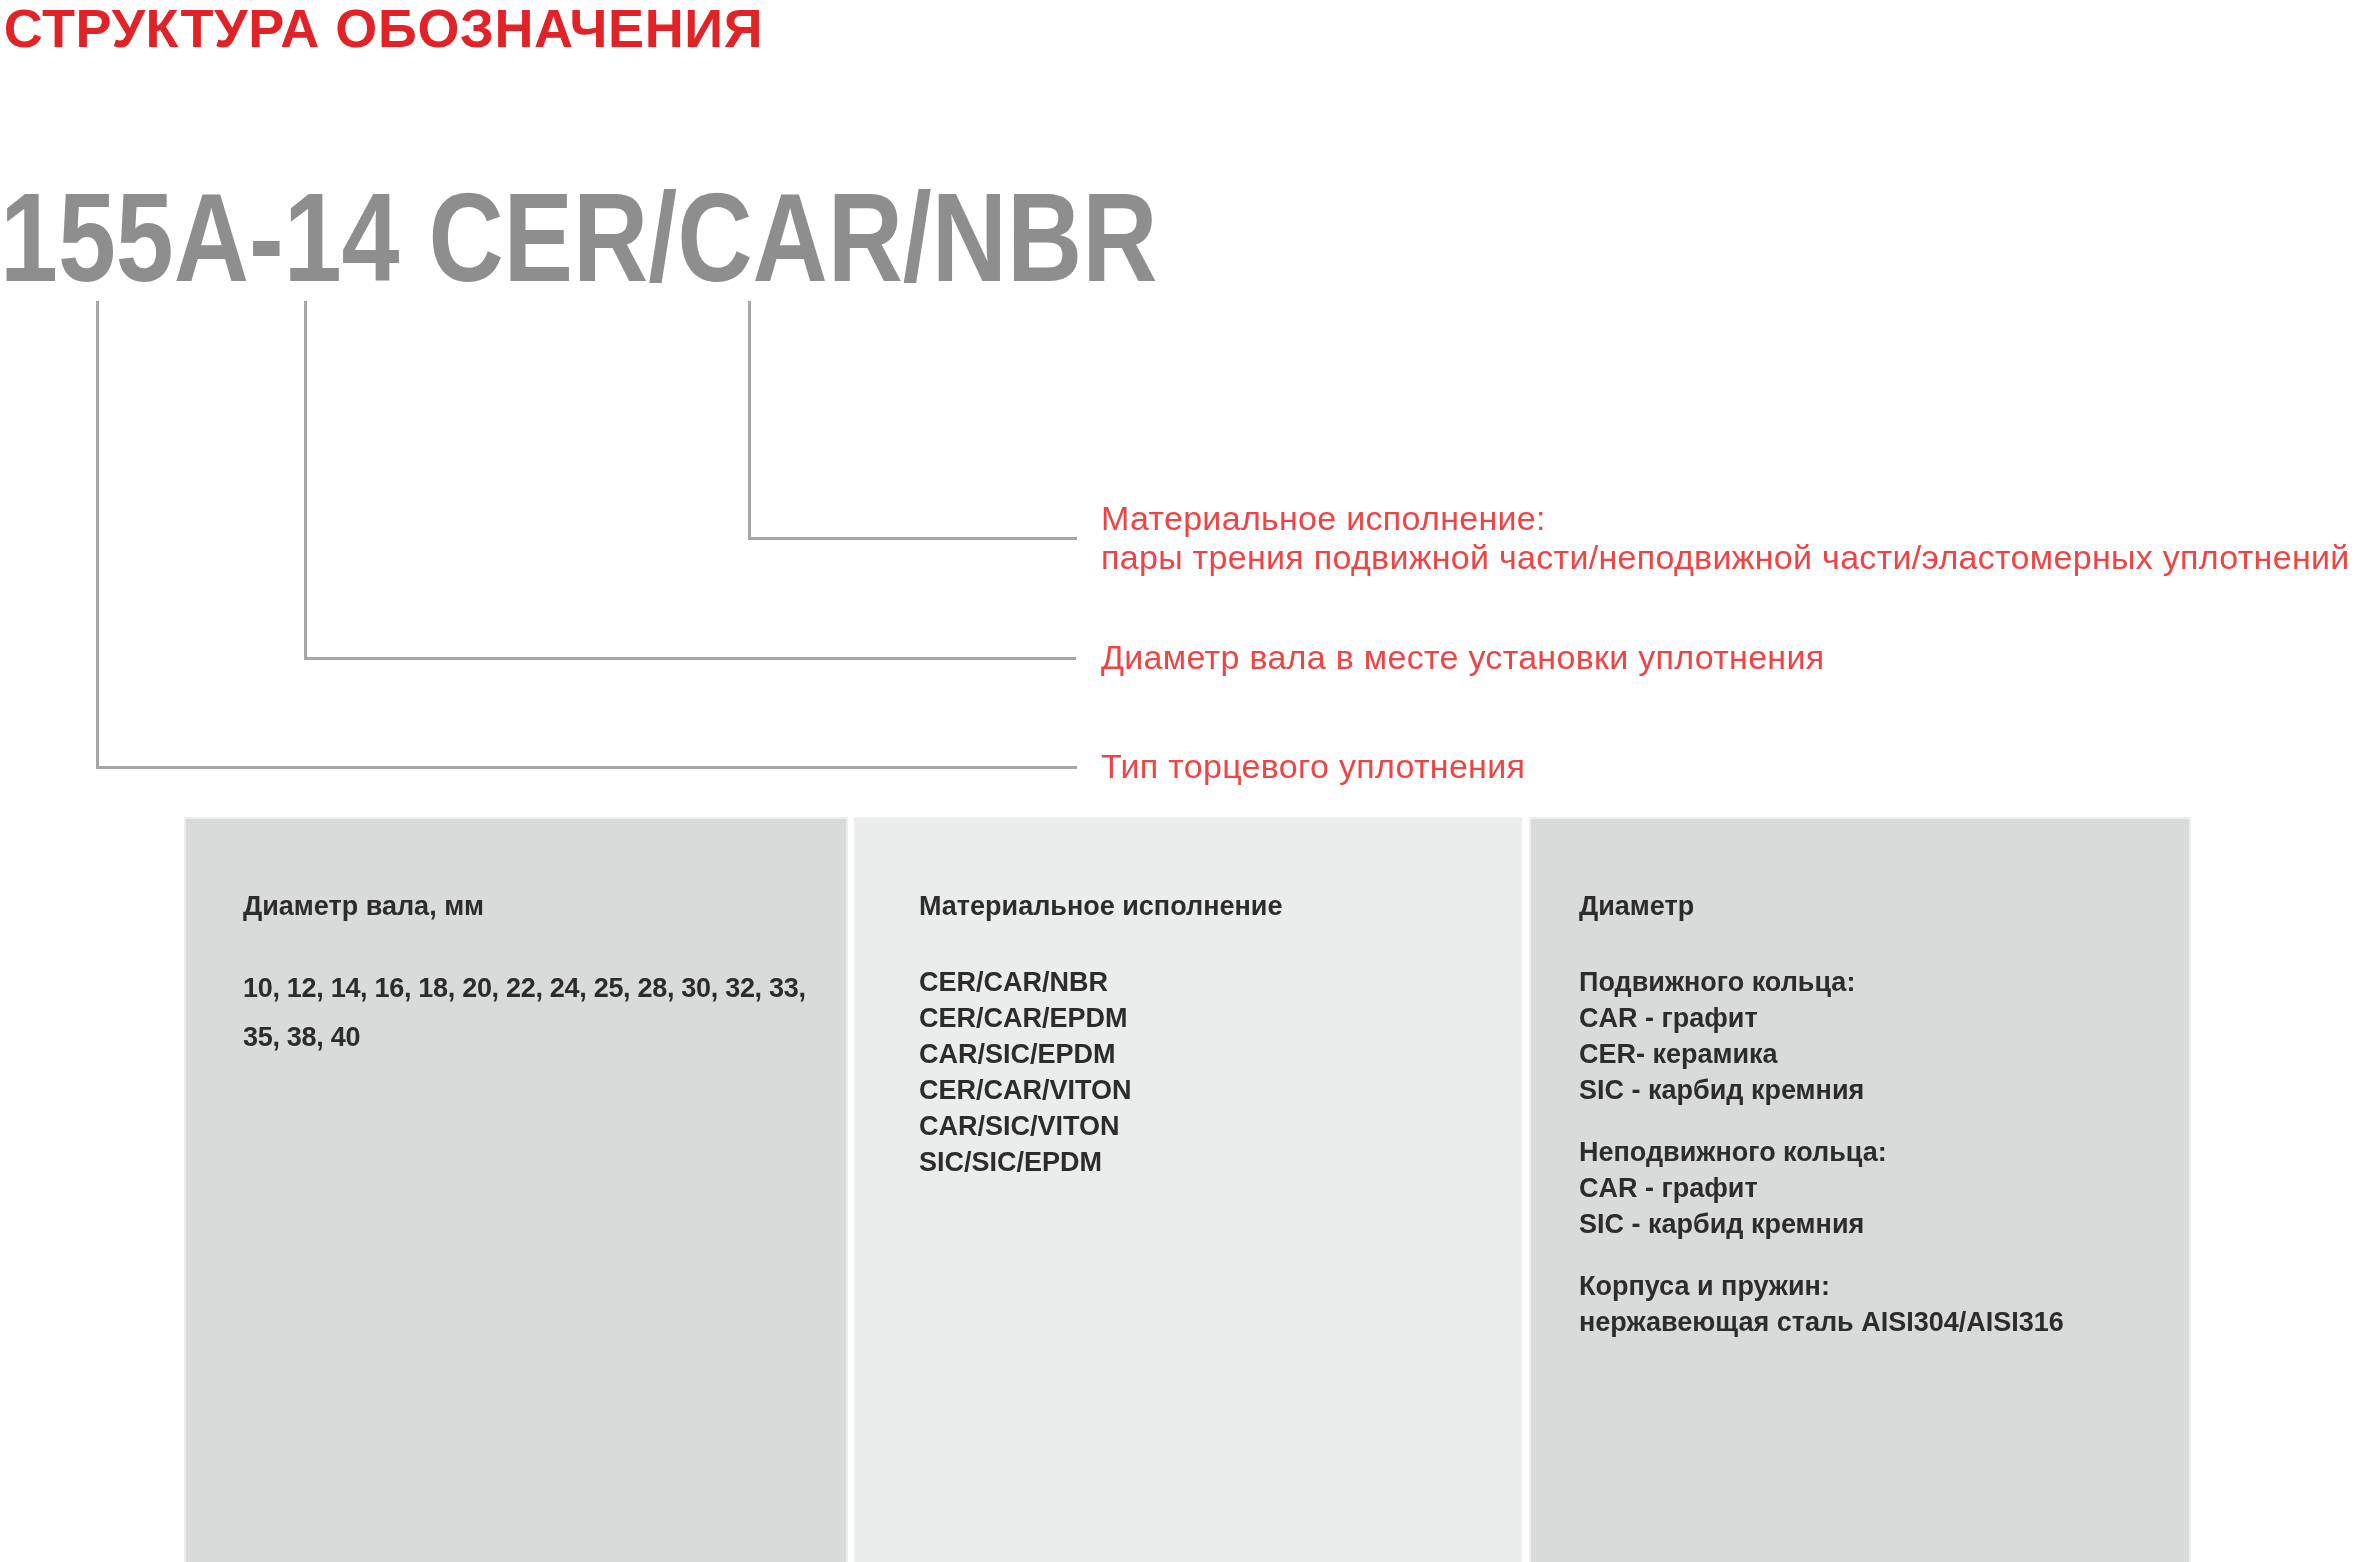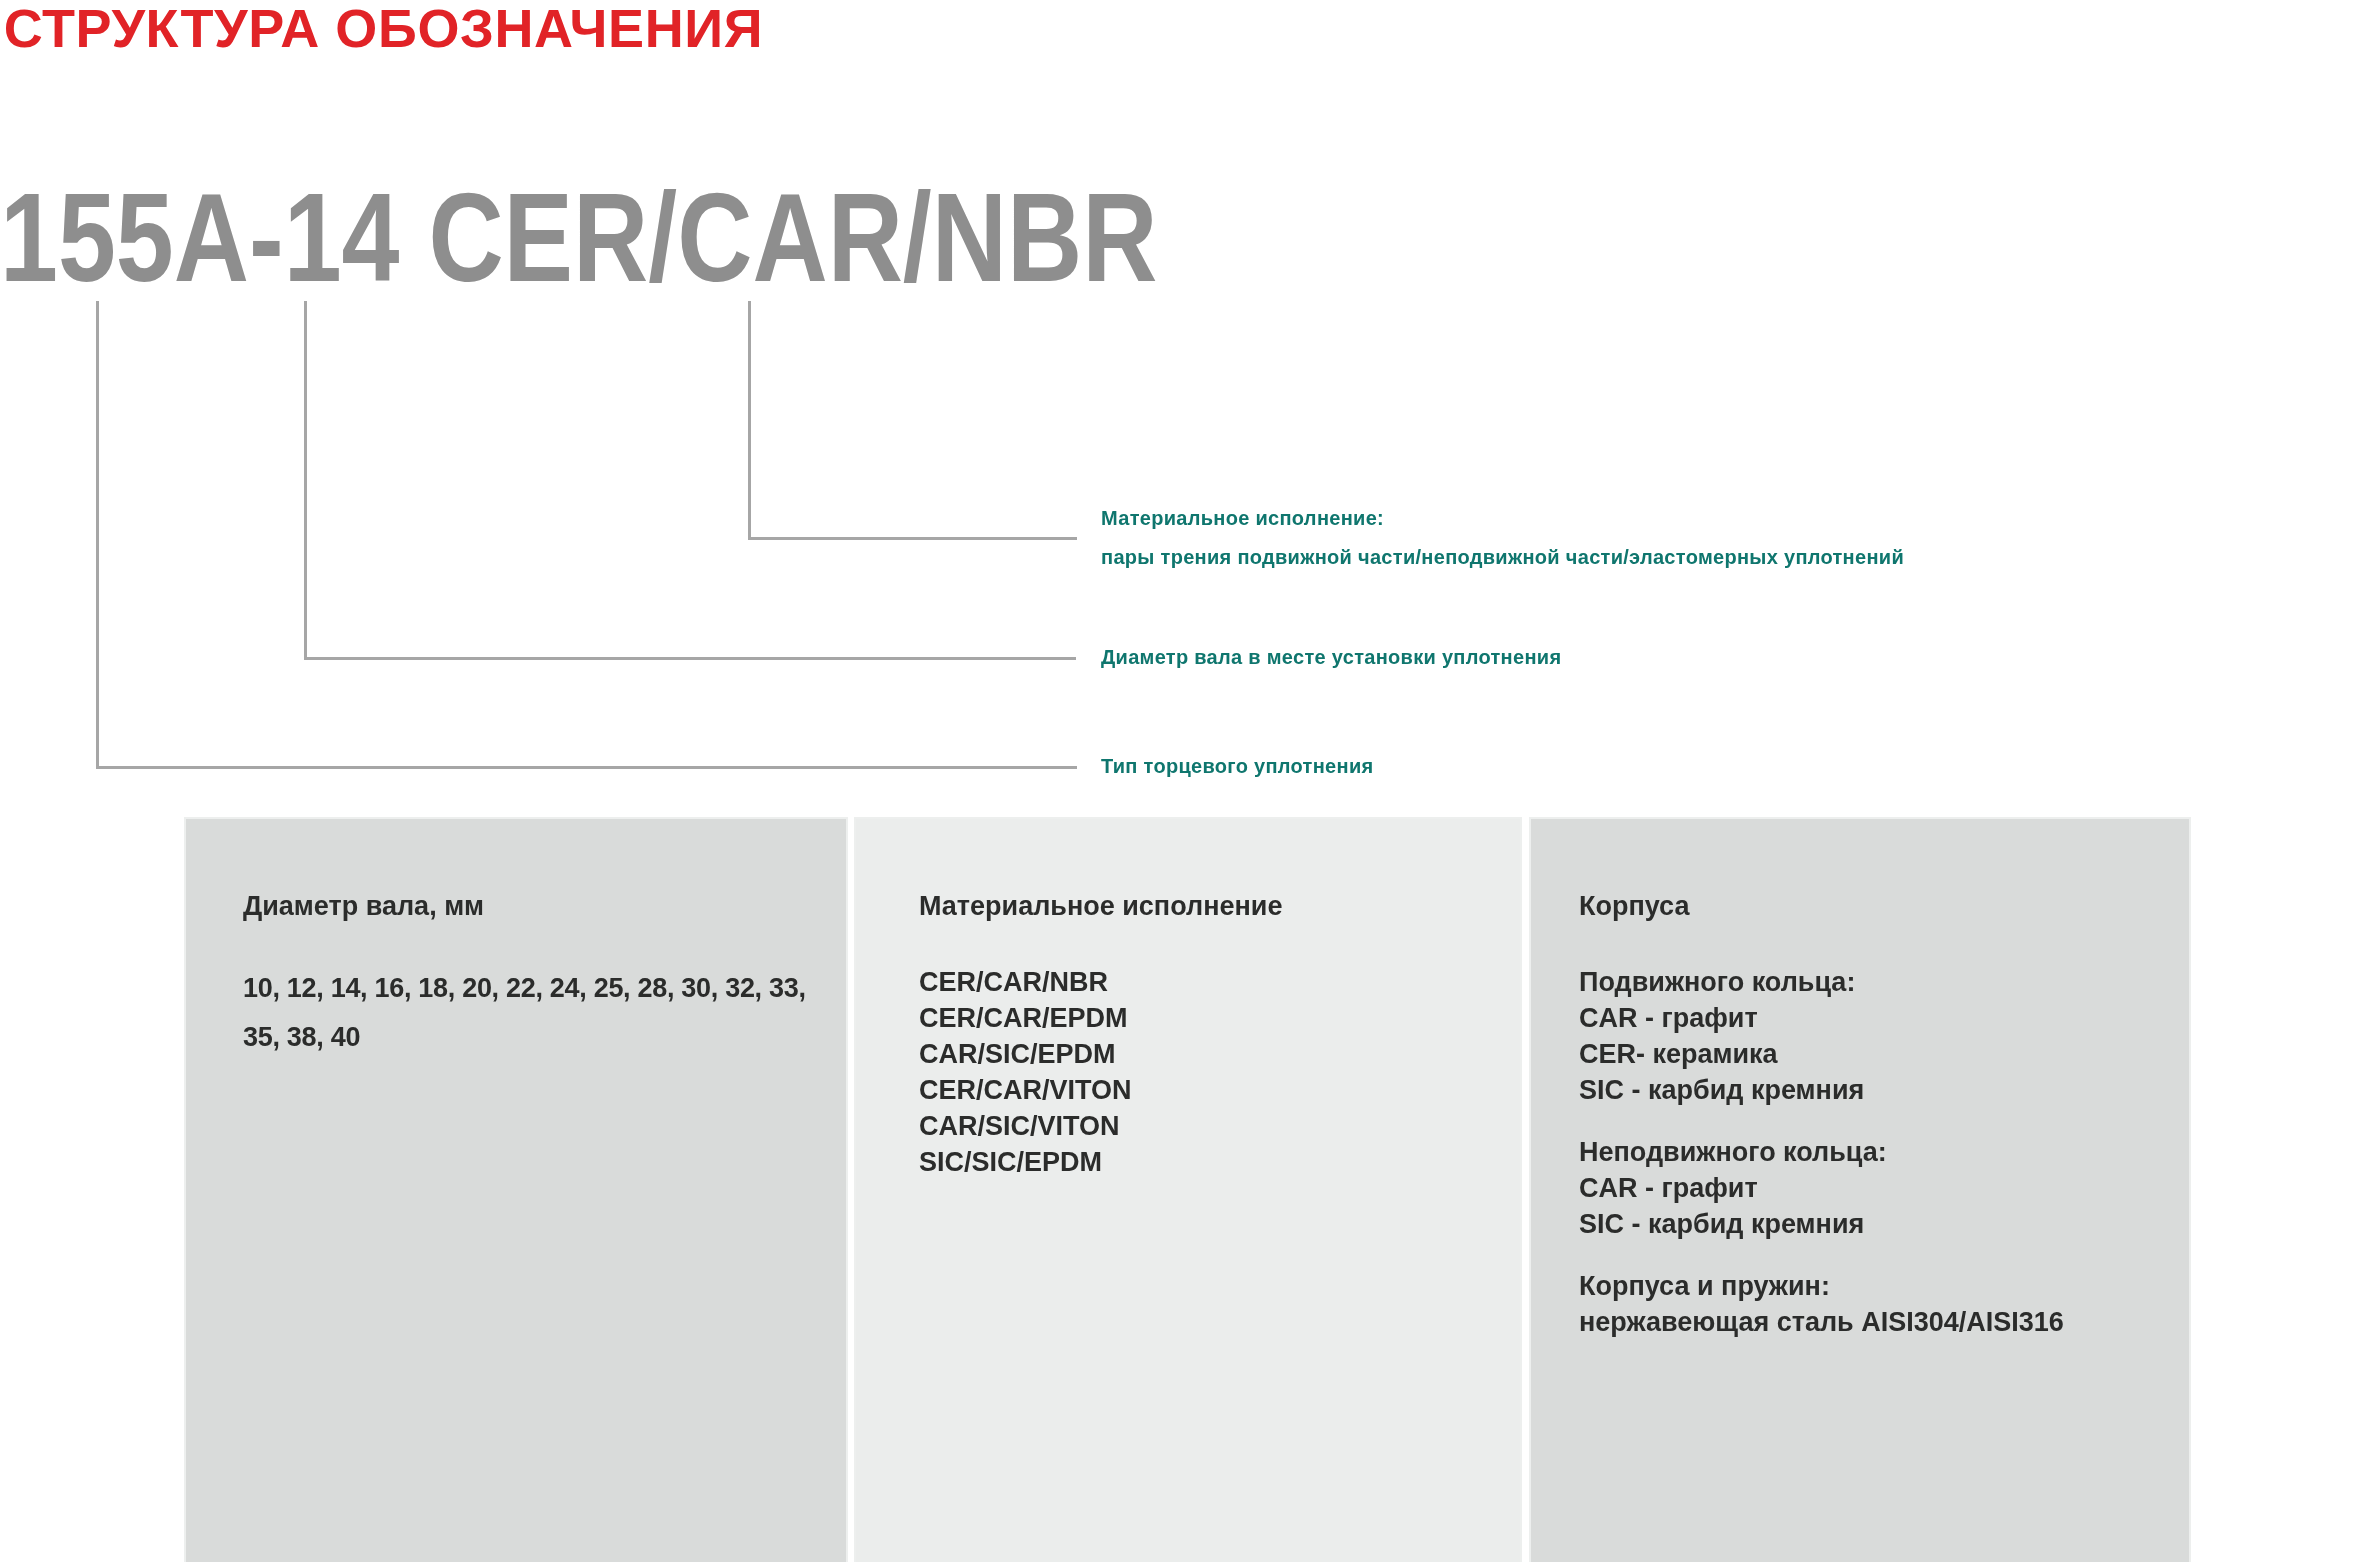--- a/index.html
+++ b/index.html
@@ -35,25 +35,25 @@
     color: #8e8e8e;
     white-space: nowrap;
     transform: scaleX(0.82);
     transform-origin: left top;
   }
 
   .bl { position: absolute; background: #a6a6a6; }
 
   .callout-label {
     position: absolute;
-    font-size: 20px;
-    font-weight: 700;
+    font-size: 34px;
+    font-weight: 400;
     line-height: 39px;
     letter-spacing: 0.3px;
-    color: #0f766e;
+    color: #ef4444;
     white-space: nowrap;
   }
 
   .box {
     position: absolute;
     top: 817px;
     height: 742px;
     border: 2.5px solid #edefee;
     background: #d9dbda;
     box-sizing: content-box;
@@ -123,21 +123,21 @@
         <div>CAR/SIC/EPDM</div>
         <div>CER/CAR/VITON</div>
         <div>CAR/SIC/VITON</div>
         <div>SIC/SIC/EPDM</div>
       </div>
     </div>
   </div>
 
   <div class="box box3" style="left:1529px; width:658px;">
     <div class="inner">
-      <div class="box-header">Корпуса</div>
+      <div class="box-header">Диаметр</div>
       <div class="box-body">
         <div class="group">
           <div>Подвижного кольца:</div>
           <div>CAR - графит</div>
           <div>CER- керамика</div>
           <div>SIC - карбид кремния</div>
         </div>
         <div class="group">
           <div>Неподвижного кольца:</div>
           <div>CAR - графит</div>

